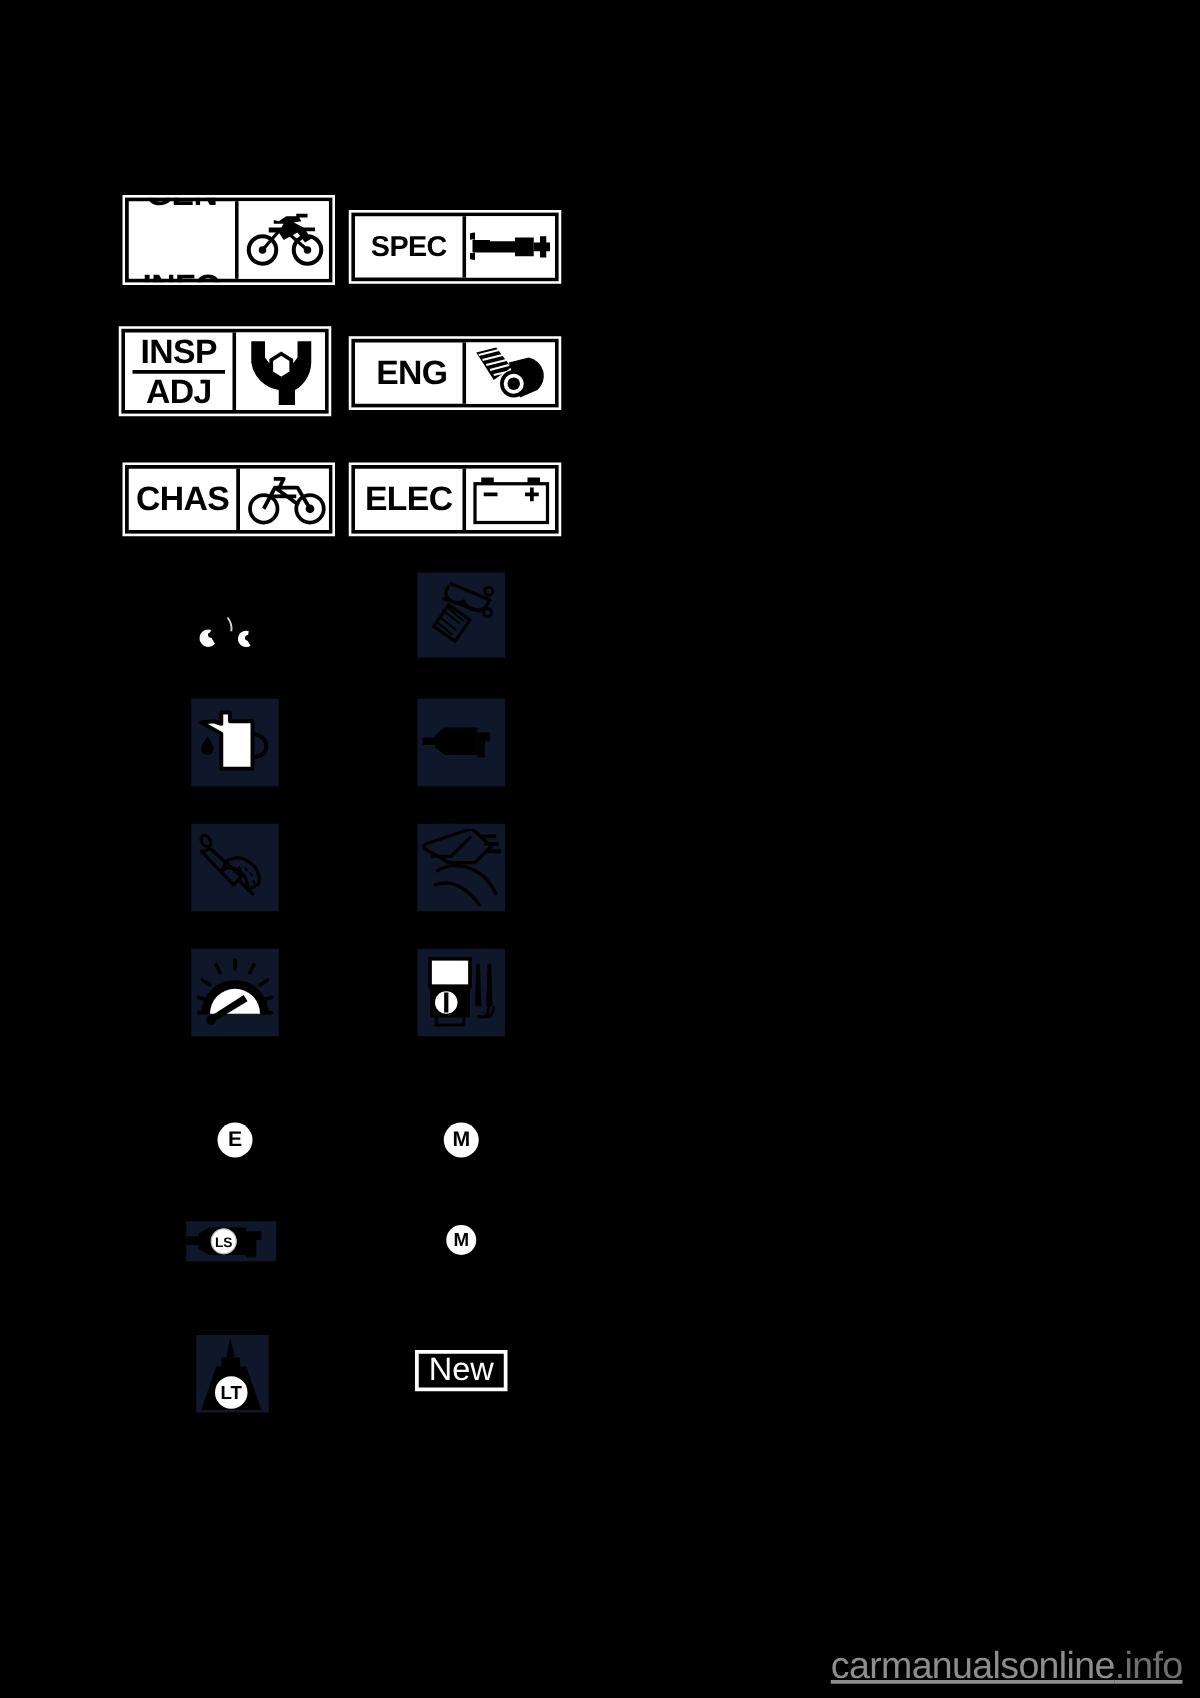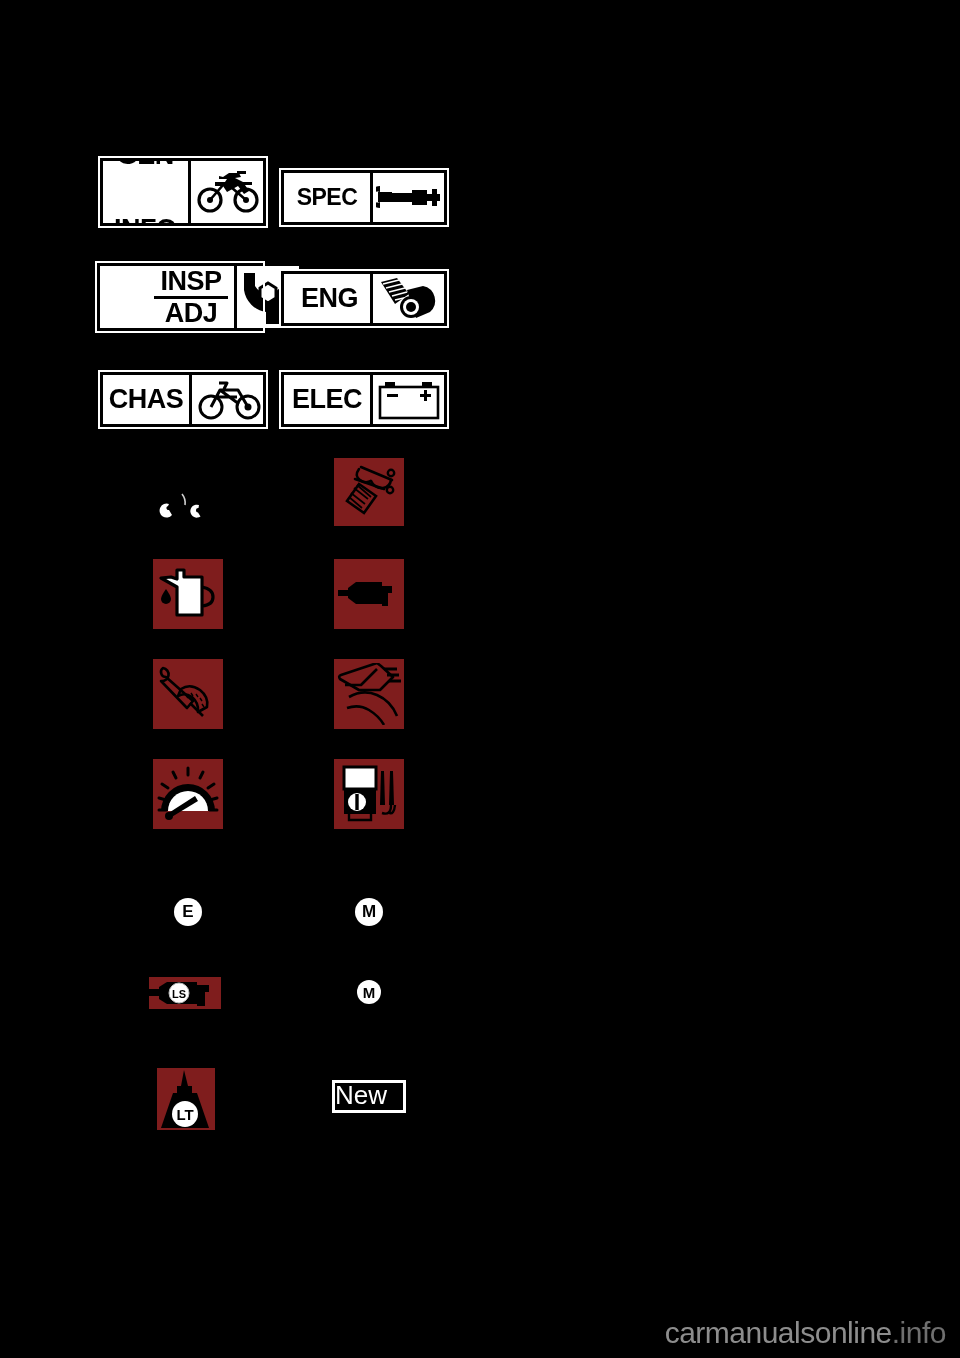--- a/index.html
+++ b/index.html
@@ -64,21 +64,21 @@
   .chip-pic svg { display: block; }
 
   
   #chip-geninfo { left: 100px; top: 158px;  width: 166px; height: 68px; }
   #chip-geninfo .chip-label { width: 86px;  font-size: 27px; gap: 48px; }
   #chip-geninfo .chip-pic   { width: 74px; }
 
   #chip-spec    { left: 281px; top: 170px;  width: 166px; height: 55px; }
   #chip-spec .chip-label    { width: 86px;  font-size: 23px; }
 
-  #chip-inspadj { left: 97px;  top: 263px;  width: 166px; height: 68px; padding-left: 48px; }
+  #chip-inspadj { left: 97px;  top: 263px;  width: 166px; height: 68px; }
   #chip-inspadj .chip-label { width: 86px;  font-size: 27px; }
 
   #chip-eng     { left: 281px; top: 271px;  width: 166px; height: 55px; }
   #chip-eng .chip-label     { width: 86px;  font-size: 27px; padding-left: 11px; }
 
   #chip-chas    { left: 100px; top: 372px;  width: 166px; height: 55px; }
   #chip-chas .chip-label    { width: 86px;  font-size: 27px; }
 
   #chip-elec    { left: 281px; top: 372px;  width: 166px; height: 55px; }
   #chip-elec .chip-label    { width: 86px;  font-size: 27px; }
@@ -87,21 +87,21 @@
   .stack-underline {
     width: 74px;
     height: 3px;
     background: #000000;
     margin: 1px 0;
   }
 
   
   .tile {
     position: absolute;
-    background: #7f1d1d;
+    background: #0f172a;
     box-sizing: border-box;
     display: flex;
     align-items: center;
     justify-content: center;
   }
   .tile svg { display: block; }
 
   
   .badge-circle {
     position: absolute;
@@ -117,36 +117,38 @@
   }
 
   
   .new-box {
     position: absolute;
     background: #000000;
     border: 3px solid #ffffff;
     color: #ffffff;
     display: flex;
     align-items: center;
+    justify-content: center;
     font-size: 26px;
     font-family: "Liberation Sans", sans-serif;
     box-sizing: border-box;
     padding-bottom: 2px;
   }
 
   
   .watermark {
     position: absolute;
     right: 14px;
     bottom: 8px;
     color: #8d8d8d;
     font-size: 30px;
     font-family: "Liberation Sans", sans-serif;
     letter-spacing: -0.5px;
     user-select: none;
+    text-decoration: underline;
   }
   .watermark .dim { color: #6f6f6f; }
 </style>
 </head>
 <body>
 
 <div class="page">
 
   <div class="chip" id="chip-geninfo">
     <div class="chip-label">

